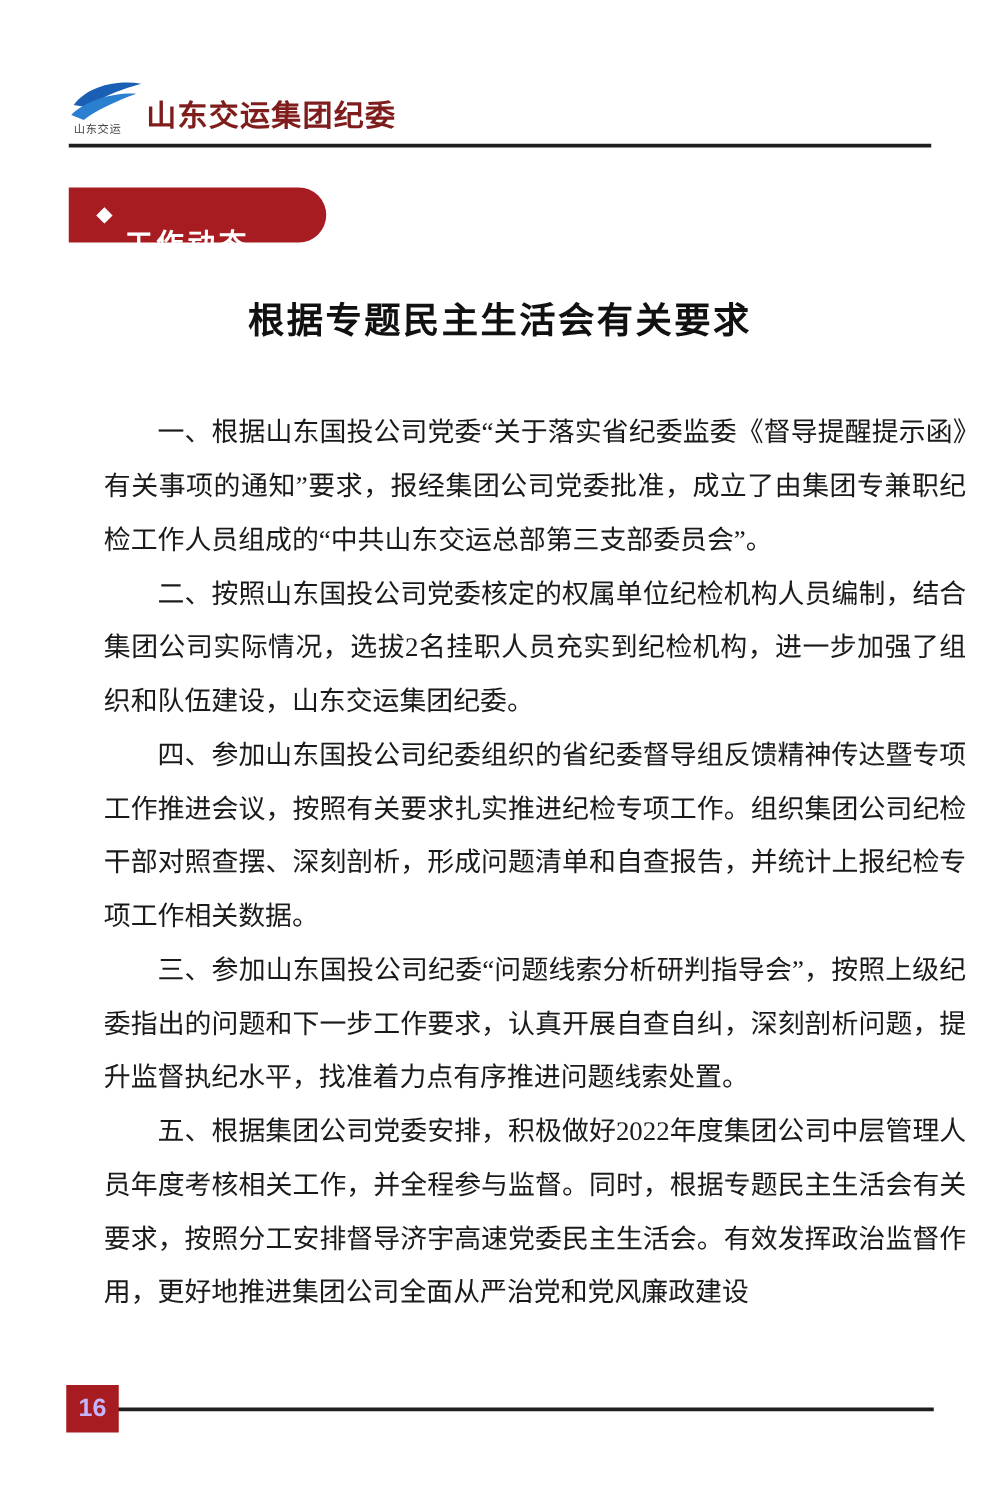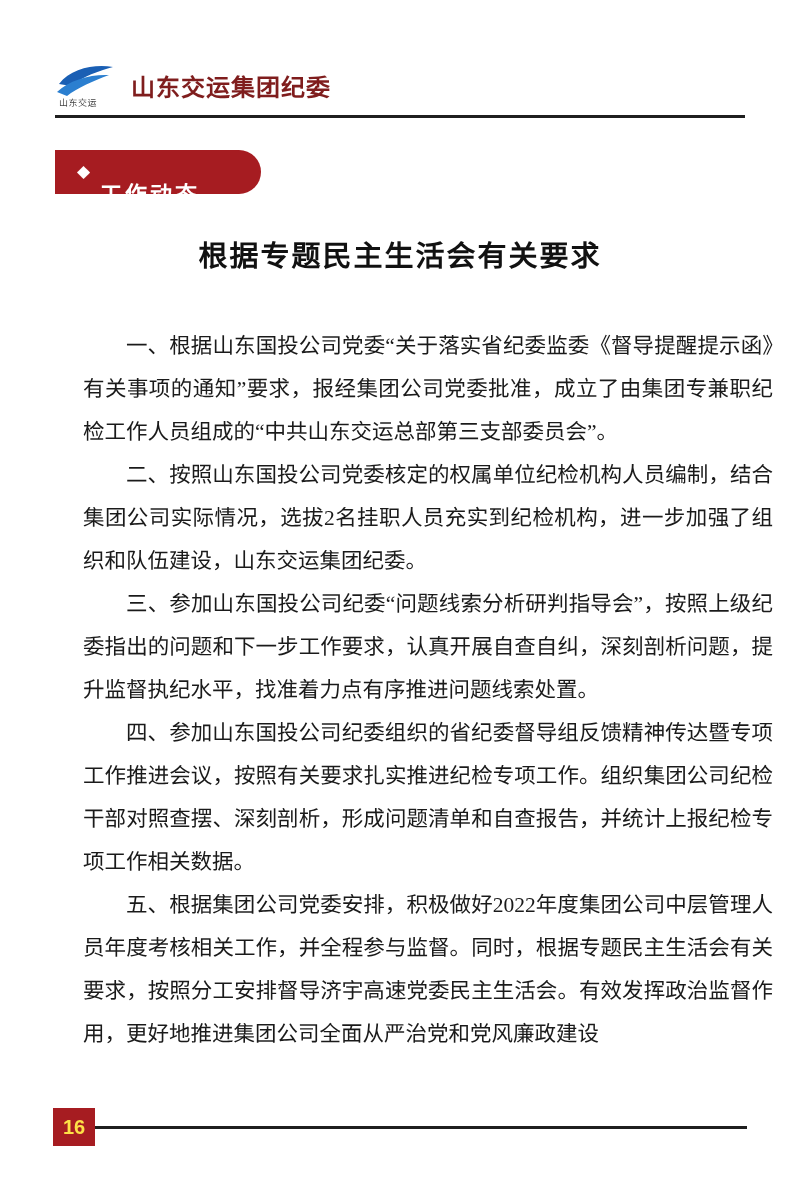--- a/index.html
+++ b/index.html
@@ -22,22 +22,21 @@
     height: 1204px;
     background: #ffffff;
   }
 
   
   .masthead {
     position: absolute;
     left: 55px;
     top: 62px;
     display: flex;
-    align-items: center;
-    gap: 14px;
+    align-items: flex-end;
   }
   .logo-mark {
     position: relative;
     width: 62px;
     height: 46px;
   }
   .logo-mark svg { display: block; }
 
   .masthead-title {
     font-family: "Liberation Sans", "DejaVu Sans", sans-serif;
@@ -127,21 +126,21 @@
     height: 3px;
     background: #1f1f1f;
   }
   .page-number-box {
     position: absolute;
     left: 53px;
     top: 1108px;
     width: 42px;
     height: 38px;
     background: #a61c21;
-    color: #fde047;
+    color: #c4b5fd;
     display: flex;
     align-items: center;
     justify-content: center;
     font-family: "Liberation Sans", "DejaVu Sans", sans-serif;
     font-size: 20px;
     font-weight: bold;
   }
 </style>
 </head>
 <body>
@@ -163,21 +162,21 @@
   <div class="section-banner">
     <span class="diamond">◆</span>
     <span class="banner-label">工作动态</span>
   </div>
 
   <div class="article-title">根据专题民主生活会有关要求</div>
 
   <div class="body-text">
     <p>一、根据山东国投公司党委“关于落实省纪委监委《督导提醒提示函》有关事项的通知”要求，报经集团公司党委批准，成立了由集团专兼职纪检工作人员组成的“中共山东交运总部第三支部委员会”。</p>
     <p>二、按照山东国投公司党委核定的权属单位纪检机构人员编制，结合集团公司实际情况，选拔2名挂职人员充实到纪检机构，进一步加强了组织和队伍建设，山东交运集团纪委。</p>
+    <p>四、参加山东国投公司纪委组织的省纪委督导组反馈精神传达暨专项工作推进会议，按照有关要求扎实推进纪检专项工作。组织集团公司纪检干部对照查摆、深刻剖析，形成问题清单和自查报告，并统计上报纪检专项工作相关数据。</p>
     <p>三、参加山东国投公司纪委“问题线索分析研判指导会”，按照上级纪委指出的问题和下一步工作要求，认真开展自查自纠，深刻剖析问题，提升监督执纪水平，找准着力点有序推进问题线索处置。</p>
-    <p>四、参加山东国投公司纪委组织的省纪委督导组反馈精神传达暨专项工作推进会议，按照有关要求扎实推进纪检专项工作。组织集团公司纪检干部对照查摆、深刻剖析，形成问题清单和自查报告，并统计上报纪检专项工作相关数据。</p>
     <p>五、根据集团公司党委安排，积极做好2022年度集团公司中层管理人员年度考核相关工作，并全程参与监督。同时，根据专题民主生活会有关要求，按照分工安排督导济宇高速党委民主生活会。有效发挥政治监督作用，更好地推进集团公司全面从严治党和党风廉政建设</p>
   </div>
 
   <div class="footer-rule"></div>
   <div class="page-number-box">16</div>
 
 </div>
 
 </body></html>

